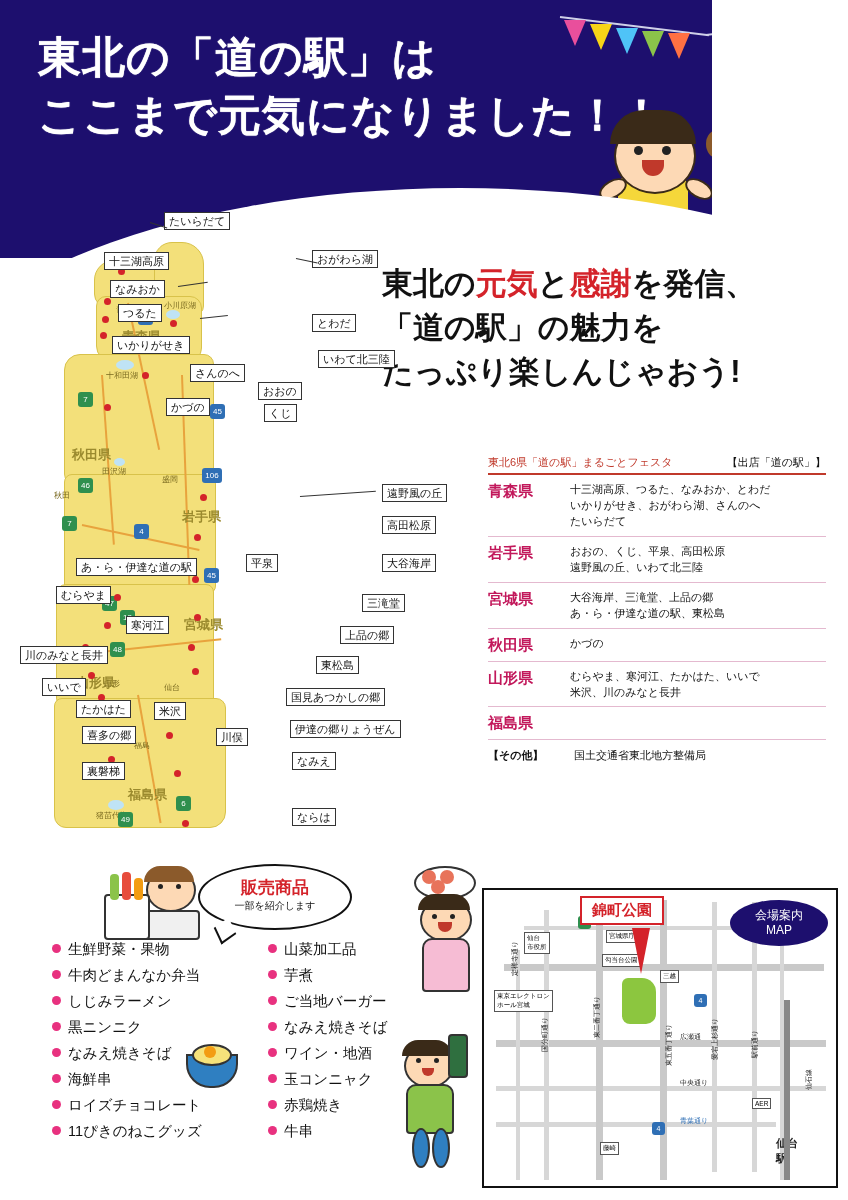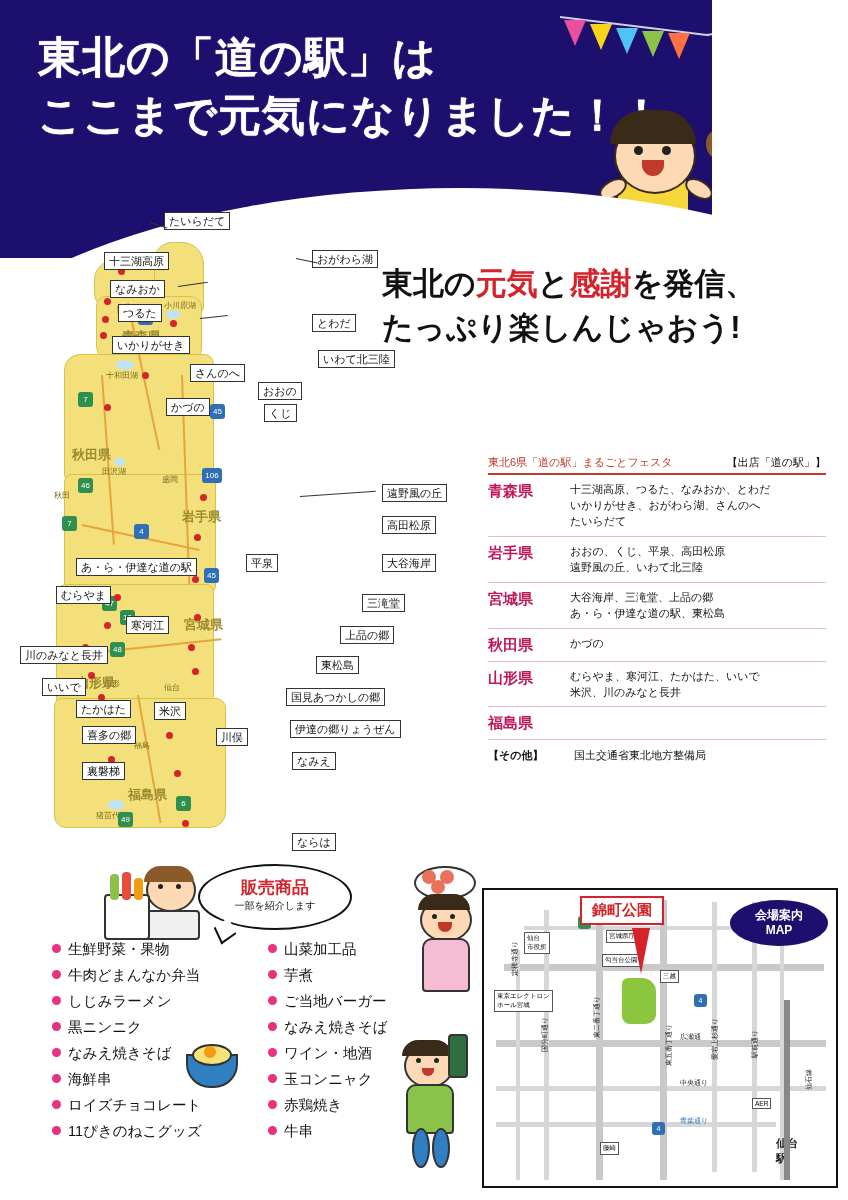--- a/index.html
+++ b/index.html
@@ -119,21 +119,21 @@
   .abox{position:absolute;background:#fff;border:1px solid #555;font-size:6.5px;padding:1px 2px;white-space:nowrap;}
   .park{position:absolute;background:#8cc63f;}
   .parkcall{
     position:absolute;left:96px;top:6px;border:2px solid #d4232a;color:#d4232a;
     font-weight:bold;font-size:15px;padding:3px 10px;background:#fff;
   }
   .arrow{position:absolute;left:148px;top:38px;width:0;height:0;
     border-left:9px solid transparent;border-right:9px solid transparent;border-top:46px solid #d4232a;}
   .mapbadge{
     position:absolute;right:8px;top:10px;width:98px;height:46px;border-radius:50%;
-    background:#1d0f6e;color:#fff;text-align:center;font-size:12px;font-weight:bold;
+    background:#1d0f6e;color:#fff;text-align:center;font-size:12px;font-weight:normal;
     line-height:15px;padding-top:8px;box-sizing:border-box;
   }
 
   
   .person{position:absolute;}
   .pt{position:absolute;border-radius:50%;}
 </style>
 </head>
 <body>
 
@@ -178,20 +178,21 @@
       <div class="head" style="left:44px;top:56px;width:20px;height:14px;background:#c0392b;border-radius:0 0 12px 12px;"></div>
       <div class="head" style="left:0px;top:34px;width:22px;height:28px;background:#8b5a2b;"></div>
       <div class="head" style="left:86px;top:34px;width:22px;height:28px;background:#8b5a2b;"></div>
     </div>
   </div>
 
   <div class="headline">
     <div>
       <span>東北の</span><span class="red">元気</span><span>と</span><span class="red">感謝</span><span>を発信、</span>
     </div>
+    <div>「道の駅」の魅力を</div>
     <div>たっぷり楽しんじゃおう!</div>
   </div>
 
   <div class="map-wrap">
     <div class="tohoku">
 
       <div class="land" style="left:52px;top:36px;width:66px;height:46px;border-radius:20px 4px 6px 14px;"></div>
       <div class="land" style="left:112px;top:18px;width:48px;height:72px;border-radius:18px 22px 10px 6px;"></div>
       <div class="land" style="left:54px;top:72px;width:104px;height:64px;border-radius:10px 12px 14px 16px;"></div>
 
@@ -301,21 +302,21 @@
     <div class="mlabel" style="left:264px;top:208px;">くじ</div>
     <div class="mlabel" style="left:382px;top:288px;">遠野風の丘</div>
     <div class="mlabel" style="left:382px;top:320px;">高田松原</div>
     <div class="mlabel" style="left:382px;top:358px;">大谷海岸</div>
     <div class="mlabel" style="left:362px;top:398px;">三滝堂</div>
     <div class="mlabel" style="left:340px;top:430px;">上品の郷</div>
     <div class="mlabel" style="left:316px;top:460px;">東松島</div>
     <div class="mlabel" style="left:286px;top:492px;">国見あつかしの郷</div>
     <div class="mlabel" style="left:290px;top:524px;">伊達の郷りょうぜん</div>
     <div class="mlabel" style="left:292px;top:556px;">なみえ</div>
-    <div class="mlabel" style="left:292px;top:637px;">ならは</div>
+    <div class="mlabel" style="left:292px;top:612px;">ならは</div>
     <div class="mlabel" style="left:246px;top:358px;">平泉</div>
 
     <div class="leader" style="left:150px;top:26px;width:18px;transform:rotate(18deg);"></div>
     <div class="leader" style="left:178px;top:90px;width:30px;transform:rotate(-8deg);"></div>
     <div class="leader" style="left:200px;top:122px;width:28px;transform:rotate(-6deg);"></div>
     <div class="leader" style="left:296px;top:62px;width:22px;transform:rotate(12deg);"></div>
     <div class="leader" style="left:300px;top:300px;width:76px;transform:rotate(-4deg);"></div>
   </div>
 
   <div class="tbl">

